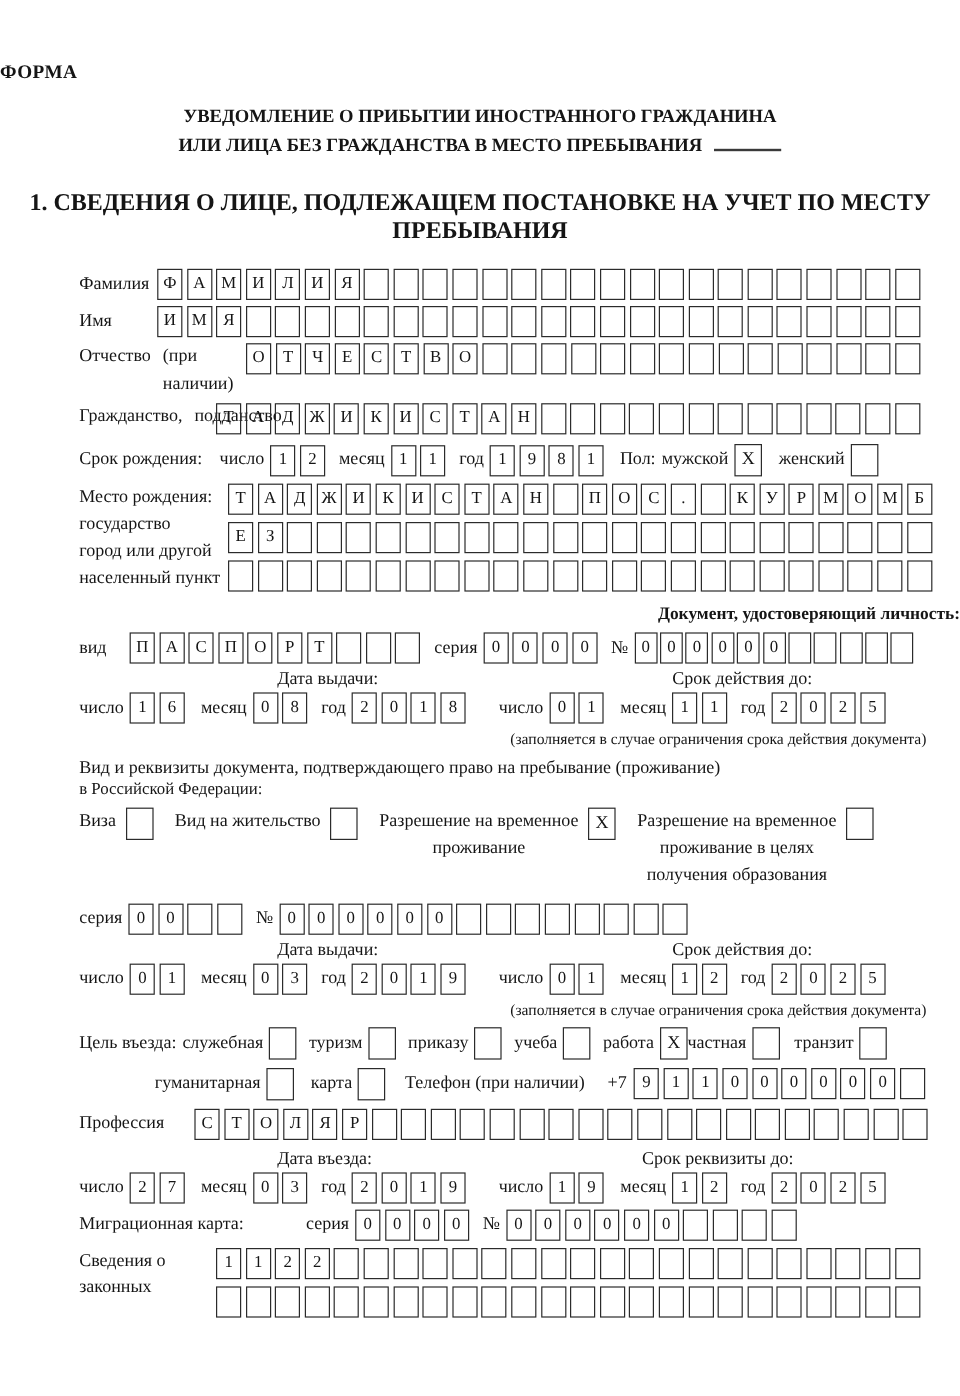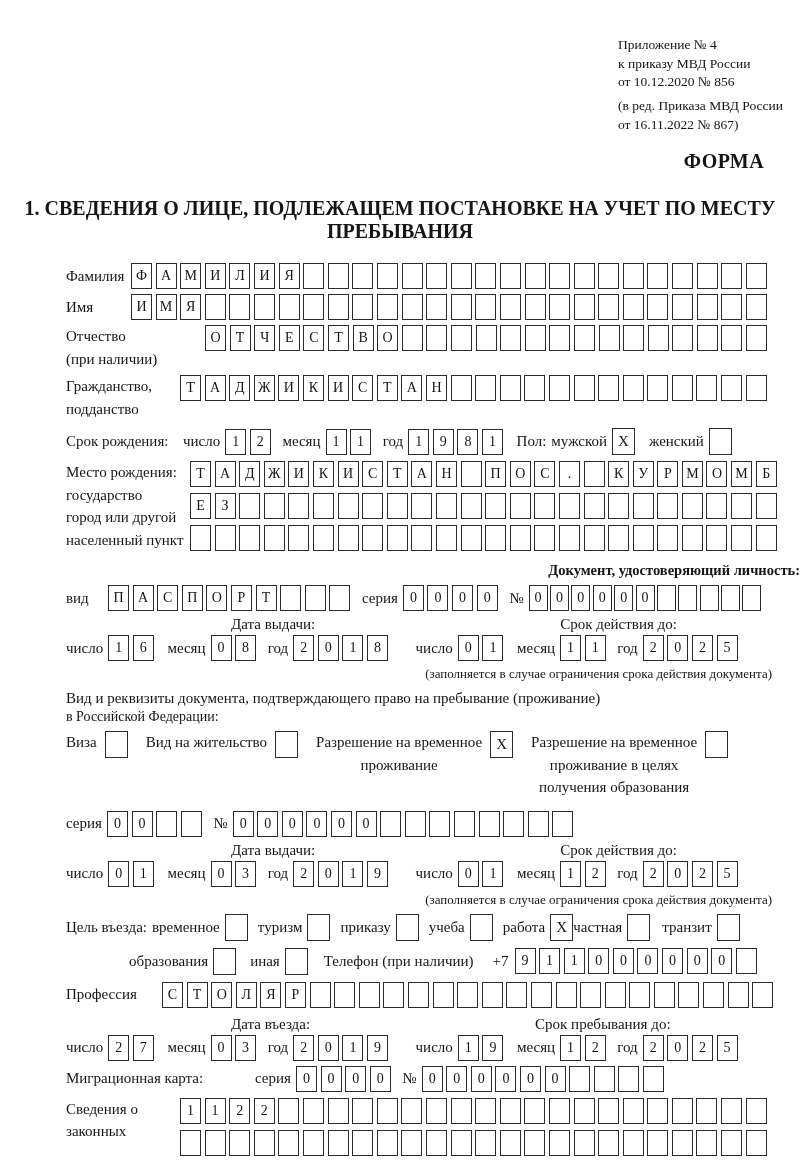--- a/index.html
+++ b/index.html
@@ -4,30 +4,30 @@
 <style>
   html,body { margin:0; padding:0; background:#ffffff; }
   .page {
     width:800px; height:1163px; background:#fff; color:#151515;
     font-family:"Liberation Serif","DejaVu Serif",serif;
     box-sizing:border-box; padding-top:36px; overflow:hidden; position:relative;
   }
   
   .annex { margin-left:618px; font-size:13.5px; line-height:1.38; }
   .amend { margin-top:5px; }
-  .forma { text-align:right; padding-right:36px; font-weight:bold; font-size:20px; margin-top:16px; letter-spacing:.4px; }
+  .forma { text-align:left; padding-right:36px; font-weight:bold; font-size:16px; margin-top:16px; letter-spacing:.4px; }
   .title { text-align:center; font-weight:bold; font-size:15.5px; margin-top:16px; line-height:1.55; }
   .uline { display:inline-block; width:56px; height:14px; border-bottom:2px solid #3a3a3a; margin-left:10px; }
   .sec1 { text-align:center; font-weight:bold; font-size:20px; margin-top:24px; margin-bottom:20px; }
   
   .frow { display:flex; align-items:center; margin:0 0 5px 66px; font-size:15px; }
   .frow.top { align-items:flex-start; }
   .lbl { flex:none; }
   .w65{width:65px}.w139{width:139px}.w114{width:114px}.w96{width:96px}.w42{width:42px}
-  .stack { display:flex; flex-direction:column; line-height:1.5; }
+  .stack { display:flex; flex-direction:row; line-height:1.5;gap:10px; }
   .lblcol { flex:none; line-height:1.5; }
   .boxes { display:flex; flex:none; }
   .cbox {
     flex:none; width:21px; height:26px; box-sizing:border-box;
     border:1.6px solid #2b2b2b; margin-right:3.6px;
     display:flex; align-items:center; justify-content:center; font-size:14px;
   }
   .boxes.sm .cbox { width:19px; margin-right:2.4px; }
   .checkbox {
     flex:none; width:23px; height:27px; box-sizing:border-box;
@@ -50,32 +50,29 @@
   .opt-lbl { text-align:center; white-space:pre-line; line-height:1.5; margin-right:8px; }
   .p-opt { display:flex; align-items:center; }
   .p-opt .p-lbl { margin-right:5px; }
   .phone-prefix { margin:0 6px 0 14px; flex:none; }
 </style>
 </head>
 <body>
 
 <div class="page">
 
-  <div class="annex">
-    <div>Приложение № 4</div>
-    <div>к приказу МВД России</div>
-    <div>от 10.12.2020 № 856</div>
-    <div class="amend">
-      <div>(в ред. Приказа МВД России</div>
-      <div>от 16.11.2022 № 867)</div>
+
+  <div class="forma">ФОРМА</div>
+
+  <div class="title">
+    <div>УВЕДОМЛЕНИЕ О ПРИБЫТИИ ИНОСТРАННОГО ГРАЖДАНИНА</div>
+    <div>
+      <span>ИЛИ ЛИЦА БЕЗ ГРАЖДАНСТВА В МЕСТО ПРЕБЫВАНИЯ</span><span class="uline"></span>
     </div>
   </div>
-
-  <div class="forma">ФОРМА</div>
-
 
   <div class="sec1">1. СВЕДЕНИЯ О ЛИЦЕ, ПОДЛЕЖАЩЕМ ПОСТАНОВКЕ НА УЧЕТ ПО МЕСТУ ПРЕБЫВАНИЯ</div>
 
   <div class="frow">
     <span class="lbl w65">Фамилия</span>
     <span class="boxes">
         <span class="cbox">Ф</span>
         <span class="cbox">А</span>
         <span class="cbox">М</span>
         <span class="cbox">И</span>
@@ -487,21 +484,21 @@
         <span class="cbox">0</span>
         <span class="cbox">2</span>
         <span class="cbox">5</span>
       </span>
   </div>
   <div class="note-r">(заполняется в случае ограничения срока действия документа)</div>
 
   <div class="frow" style="margin-top:6px">
     <span class="dlbl">Цель въезда:</span>
     <span class="p-opt">
-      <span class="p-lbl">временное</span>
+      <span class="p-lbl">служебная</span>
       <span class="checkbox"></span>
     </span>
     <span class="p-opt ml10">
       <span class="p-lbl">туризм</span>
       <span class="checkbox"></span>
     </span>
     <span class="p-opt ml10">
       <span class="p-lbl">приказу</span>
       <span class="checkbox"></span>
     </span>
@@ -518,25 +515,25 @@
       <span class="checkbox"></span>
     </span>
     <span class="p-opt ml12">
       <span class="p-lbl">транзит</span>
       <span class="checkbox"></span>
     </span>
   </div>
 
   <div class="frow" style="margin-left:129px; margin-top:7px">
     <span class="p-opt">
-      <span class="p-lbl">образования</span>
+      <span class="p-lbl">гуманитарная</span>
       <span class="checkbox"></span>
     </span>
     <span class="p-opt ml14">
-      <span class="p-lbl">иная</span>
+      <span class="p-lbl">карта</span>
       <span class="checkbox"></span>
     </span>
     <span class="dlbl ml16">Телефон (при наличии)</span>
     <span class="phone-prefix">+7</span>
     <span class="boxes">
         <span class="cbox">9</span>
         <span class="cbox">1</span>
         <span class="cbox">1</span>
         <span class="cbox">0</span>
         <span class="cbox">0</span>
@@ -574,21 +571,21 @@
         <span class="cbox"></span>
         <span class="cbox"></span>
         <span class="cbox"></span>
         <span class="cbox"></span>
         <span class="cbox"></span>
       </span>
   </div>
 
   <div class="dates-titles" style="margin-top:8px">
     <span class="dt1">Дата въезда:</span>
-    <span class="dt2 entry">Срок пребывания до:</span>
+    <span class="dt2 entry">Срок реквизиты до:</span>
   </div>
   <div class="frow">
     <span class="dlbl">число</span>
     <span class="boxes">
         <span class="cbox">2</span>
         <span class="cbox">7</span>
       </span>
     <span class="dlbl ml10">месяц</span>
     <span class="boxes">
         <span class="cbox">0</span>

